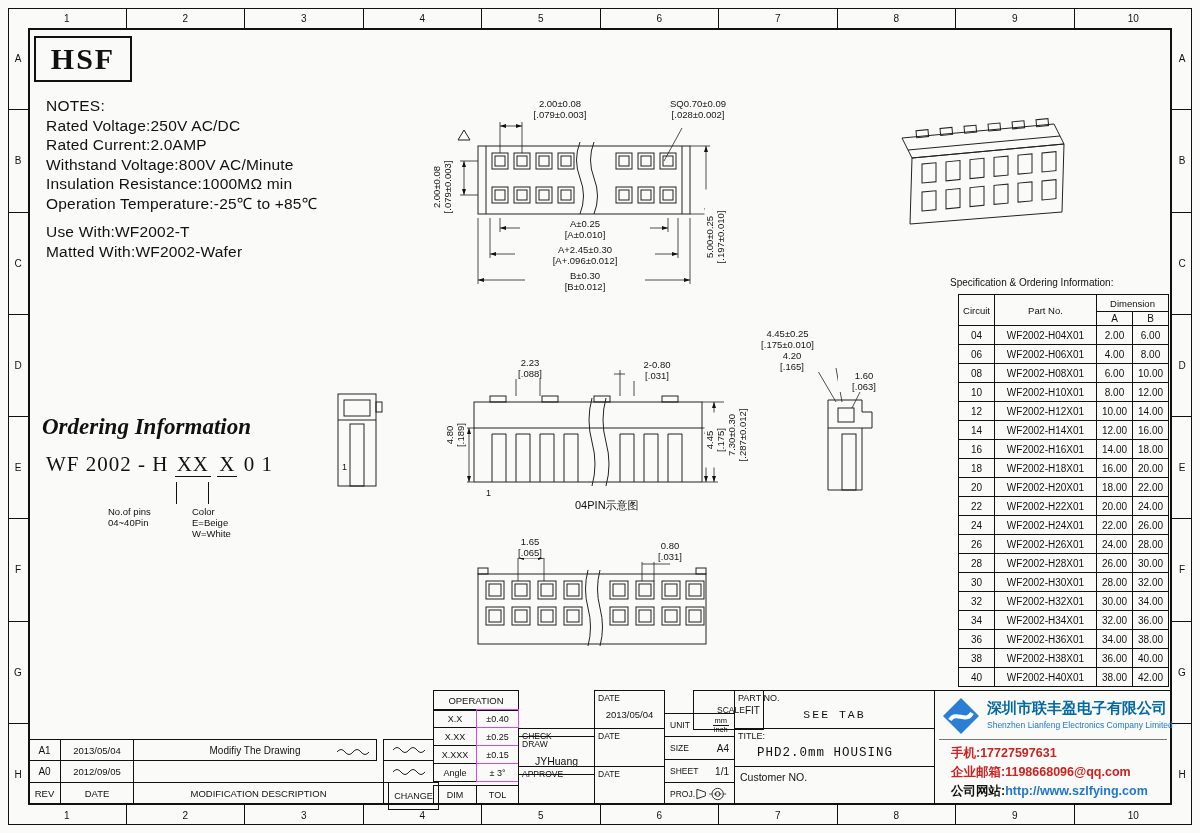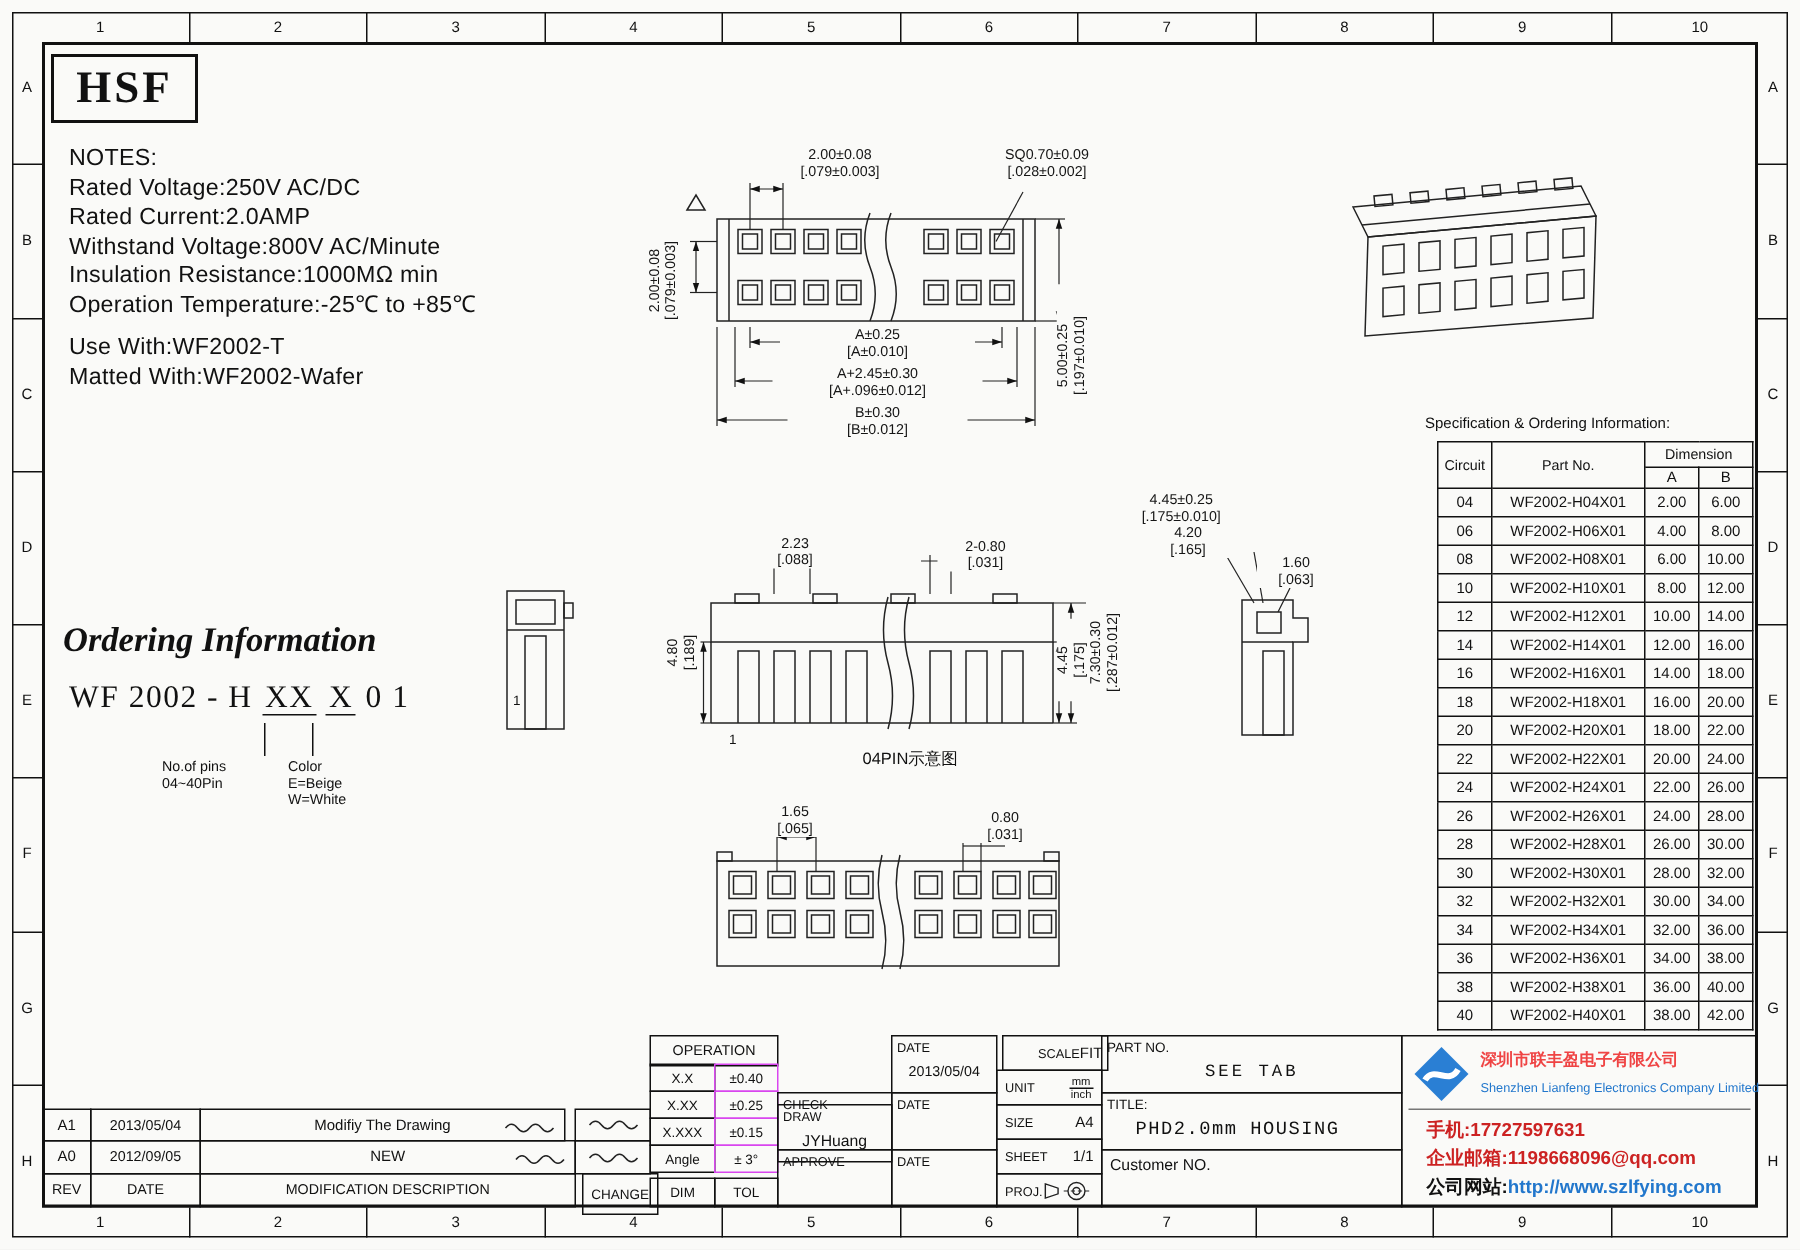--- a/index.html
+++ b/index.html
@@ -47,21 +47,21 @@
   .meta-cell{position:absolute;border:1px solid #111;display:flex;align-items:center;justify-content:space-between;padding:0 5px;}
   .meta-cell .mlbl{font-size:8.5px;}
   .meta-cell .mval{font-size:10px;}
   .unit-frac{display:inline-flex;flex-direction:column;align-items:center;font-size:7.5px;line-height:8px;}
   .unit-frac span:first-child{border-bottom:1px solid #111;padding:0 2px;}
   .op-row{display:flex;height:19px;margin-top:-1px;}
   .op-a{width:44px;border:1px solid #111;display:flex;align-items:center;justify-content:center;font-size:9px;}
   .op-b{flex:1;margin-left:-1px;border:1px solid #d946ef;display:flex;align-items:center;justify-content:center;font-size:9px;}
   .mono{font-family:"Liberation Mono",monospace;}
   .company{position:absolute;left:906px;top:0;width:238px;height:115px;border:1px solid #111;}
-  .company .cn{position:absolute;left:52px;top:8px;font-size:11px;font-weight:bold;color:#ef4444;white-space:nowrap;}
+  .company .cn{position:absolute;left:52px;top:8px;font-size:15px;font-weight:bold;color:#0369a1;white-space:nowrap;}
   .company .en{position:absolute;left:52px;top:29px;font-size:8.5px;color:#2277cc;white-space:nowrap;}
   .company .divider{position:absolute;left:4px;right:4px;top:48px;border-top:1px solid #777;}
   .company .contact{position:absolute;left:16px;font-size:12.5px;font-weight:bold;color:#cc2222;white-space:nowrap;}
   .company .site{position:absolute;left:16px;top:92px;font-size:12.5px;font-weight:bold;color:#111;white-space:nowrap;}
   .company .site a{color:#2277cc;text-decoration:none;}
   .squig{display:block;}
 </style>
 </head>
 <body>
 
@@ -563,26 +563,20 @@
         </svg>
     </div>
     <div class="cell" style="left:355px;top:49px;width:51px;height:22px;">
       <svg class="squig" width="34" height="10" viewBox="0 0 34 10">
           <path d="M1,5 q4,-5 8,0 t8,0 t8,0 t8,0" class="ln"></path>
         </svg>
     </div>
 
     <div class="cell" style="left:0;top:70px;width:33px;height:23px;font-size:10px;">A0</div>
     <div class="cell" style="left:32px;top:70px;width:74px;height:23px;font-size:9.5px;">2012/09/05</div>
-    <div class="cell" style="left:105px;top:70px;width:251px;height:23px;font-size:10px;">
-      <span>NEW</span>
-      <svg class="squig" style="position:absolute;right:6px;top:7px;" width="34" height="10" viewBox="0 0 34 10">
-          <path d="M1,5 q4,-5 8,0 t8,0 t8,0 t8,0" class="ln"></path>
-        </svg>
-    </div>
     <div class="cell" style="left:355px;top:70px;width:51px;height:23px;">
       <svg class="squig" width="34" height="10" viewBox="0 0 34 10">
           <path d="M1,5 q4,-5 8,0 t8,0 t8,0 t8,0" class="ln"></path>
         </svg>
     </div>
 
     <div class="cell" style="left:0;top:92px;width:33px;height:23px;font-size:9.5px;">REV</div>
     <div class="cell" style="left:32px;top:92px;width:74px;height:23px;font-size:9.5px;">DATE</div>
     <div class="cell" style="left:105px;top:92px;width:251px;height:23px;font-size:9.5px;">MODIFICATION  DESCRIPTION</div>
     <div class="cell" style="left:360px;top:92px;width:51px;height:28px;font-size:9px;">CHANGE</div>
@@ -623,21 +617,21 @@
     <div class="cellL" style="left:566px;top:38px;width:71px;height:39px;">
       <span class="lbl">DATE</span>
     </div>
     <div class="cellL" style="left:490px;top:76px;width:77px;height:39px;">
       <span class="lbl">APPROVE</span>
     </div>
     <div class="cellL" style="left:566px;top:76px;width:71px;height:39px;">
       <span class="lbl">DATE</span>
     </div>
 
-    <div class="meta-cell" style="left:640px;top:0;width:71px;height:24px;padding-left:23px;">
+    <div class="meta-cell" style="left:665px;top:0;width:71px;height:40px;padding-left:23px;">
       <span class="mlbl">SCALE</span>
       <span class="mval">FIT</span>
     </div>
     <div class="meta-cell" style="left:636px;top:23px;width:71px;height:24px;">
       <span class="mlbl">UNIT</span>
       <span class="unit-frac">
         <span>mm</span>
         <span>inch</span>
       </span>
     </div>

